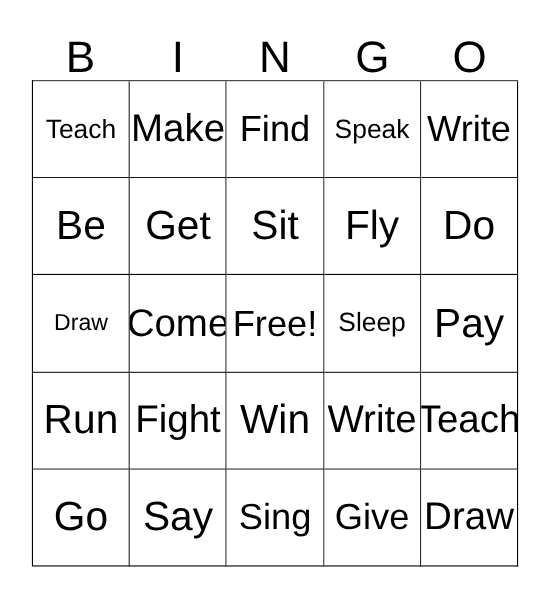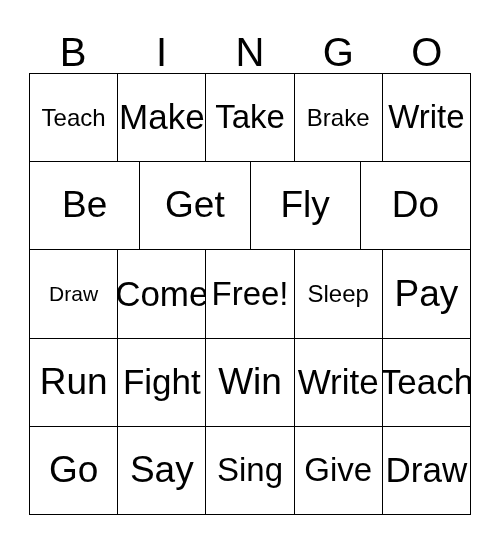--- a/index.html
+++ b/index.html
@@ -110,36 +110,39 @@
   <div id="grid">
 
     <div class="grid-row">
       <div class="grid-cell">
           <span class="cell-text sz-sm">Teach</span>
         </div>
       <div class="grid-cell">
           <span class="cell-text sz-md">Make</span>
         </div>
       <div class="grid-cell">
-          <span class="cell-text sz-lg">Take</span>
-        </div>
-      <div class="grid-cell">
-          <span class="cell-text sz-sm">Brake</span>
+          <span class="cell-text sz-lg">Find</span>
+        </div>
+      <div class="grid-cell">
+          <span class="cell-text sz-sm">Speak</span>
         </div>
       <div class="grid-cell">
           <span class="cell-text sz-lg">Write</span>
         </div>
     </div>
 
     <div class="grid-row">
       <div class="grid-cell">
           <span class="cell-text sz-xl">Be</span>
         </div>
       <div class="grid-cell">
           <span class="cell-text sz-xl">Get</span>
+        </div>
+      <div class="grid-cell">
+          <span class="cell-text sz-xl">Sit</span>
         </div>
       <div class="grid-cell">
           <span class="cell-text sz-xl">Fly</span>
         </div>
       <div class="grid-cell">
           <span class="cell-text sz-xl">Do</span>
         </div>
     </div>
 
     <div class="grid-row">

